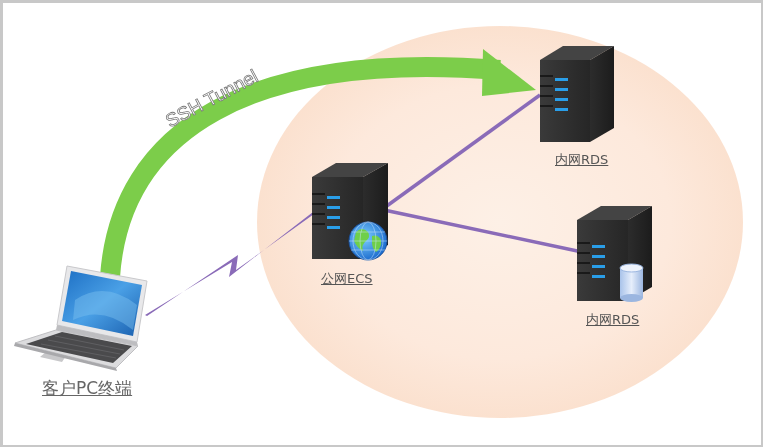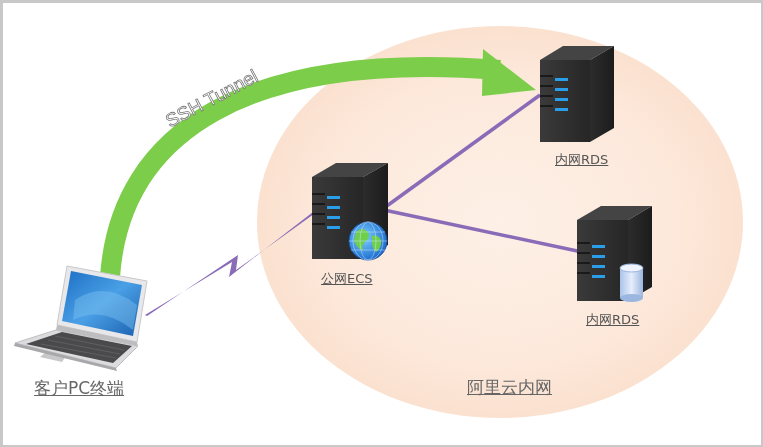--- a/index.html
+++ b/index.html
@@ -149,15 +149,14 @@
       <polygon points="46,352 66,356 62,362 40,357" fill="#c8c8ca"></polygon>
       <polygon points="15,343 116,368 117,371 14,346" fill="#a8a8ab"></polygon>
     </g>
 
     <text x="170" y="128" transform="rotate(-28 170 128)" class="outline-text" font-size="19" fill="#ffffff" stroke="#777777" stroke-width="0.8">SSH Tunnel</text>
   </svg>
 
   <div class="lbl" style="left:552px; top:148px;">内网RDS</div>
   <div class="lbl" style="left:318px; top:267px;text-align:right;">公网ECS</div>
   <div class="lbl" style="left:583px; top:308px;">内网RDS</div>
-  <div class="lbl lbl-big" style="left:31px; top:374px;">客户PC终端</div>
-  <div class="lbl lbl-big" style="left:464px; top:373px;">阿里云内网</div>
+  <div class="lbl lbl-big" style="left:39px; top:374px;">客户PC终端</div>
 </div>
 
 </body></html>

